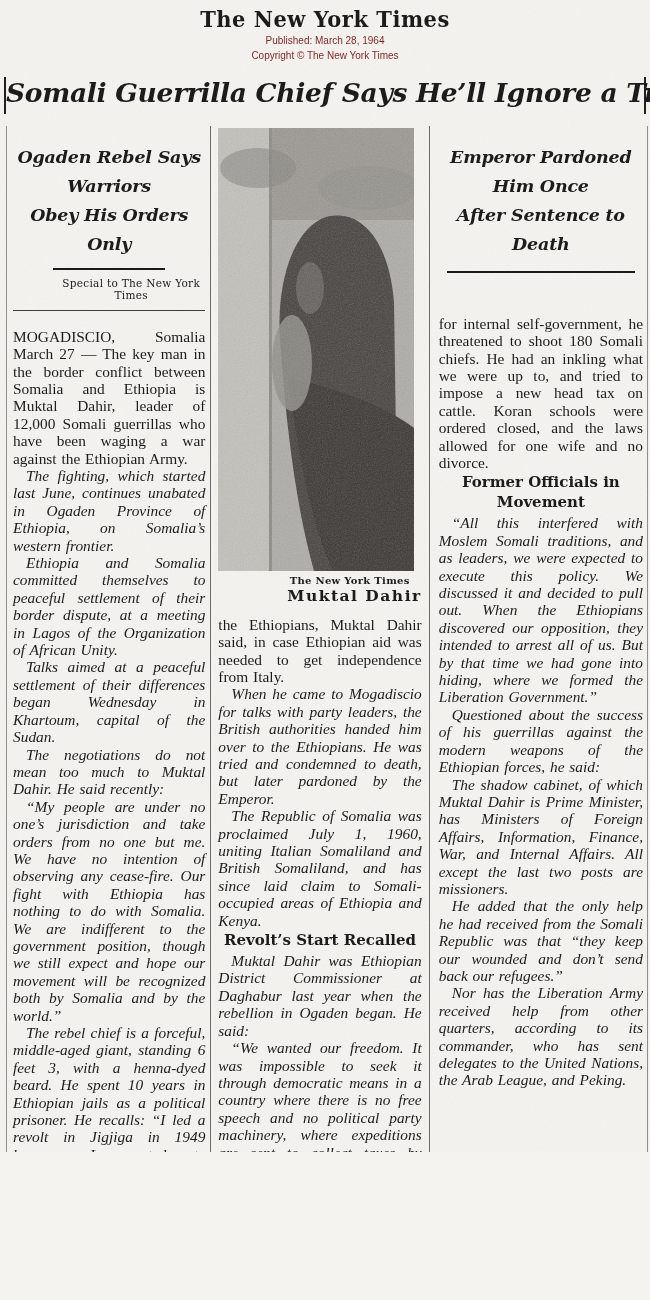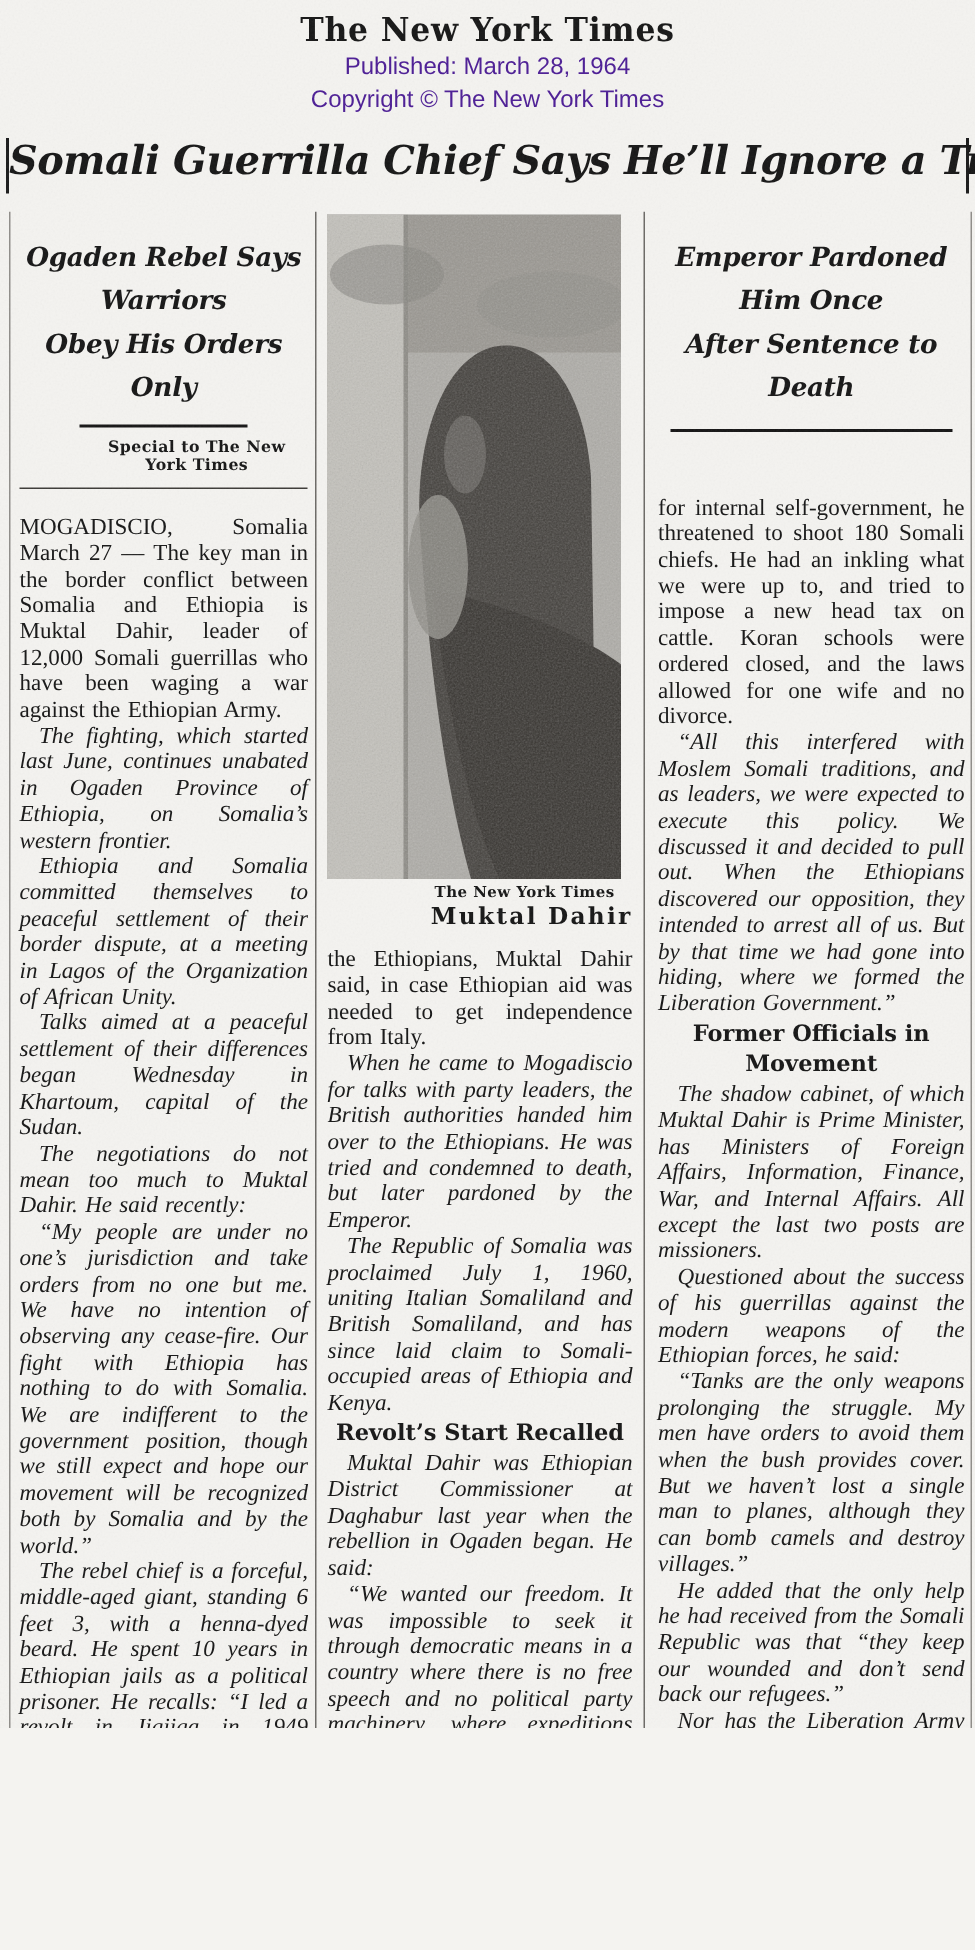--- a/index.html
+++ b/index.html
@@ -11,21 +11,21 @@
   .page{position:relative;width:650px;height:1152px;overflow:hidden;}
   .grain-overlay{position:absolute;inset:0;opacity:.07;pointer-events:none;z-index:5;}
 
   
   .masthead-block{text-align:center;padding-top:7px;line-height:1.25;}
   .nyt-logo{
     font-family:"DejaVu Serif",serif;font-weight:bold;font-size:21px;
     letter-spacing:.5px;transform:scaleY(1.05);
   }
   .pub-line,.copy-line{
-    font-family:"Liberation Sans",sans-serif;font-size:16px;color:#4c1d95;margin-top:2px;
+    font-family:"Liberation Sans",sans-serif;font-size:10px;color:#7f1d1d;margin-top:2px;
   }
 
   
   .headline{
     margin:15px 4px 0 4px;padding:3px 0 7px 0;
     font-family:"DejaVu Serif",serif;font-weight:bold;font-style:italic;
     font-size:26.5px;letter-spacing:-.3px;white-space:nowrap;text-align:center;
     border-left:2px solid #1a1a1a;border-right:2px solid #1a1a1a;line-height:1.0;
   }
 
@@ -39,21 +39,21 @@
   .col-head{text-align:center;padding-top:17px;}
   .col-head.boxed{border-bottom:1px solid #3c3a37;margin-bottom:17px;}
   .col-head.ruled{margin-bottom:42px;}
   .col-subhead{
     font-family:"DejaVu Serif",serif;font-weight:bold;font-style:italic;
     font-size:17.5px;line-height:29px;letter-spacing:-.2px;
   }
   .short-rule{width:112px;border-top:2px solid #151515;margin:9px auto 7px auto;}
   .wide-rule{width:92%;border-top:2px solid #151515;margin:12px auto 0 auto;}
   .special-line{
-    font-family:"DejaVu Serif",serif;font-weight:bold;font-size:10.5px;
+    font-family:"DejaVu Serif",serif;font-weight:normal;font-size:10.5px;
     letter-spacing:.3px;padding-bottom:9px;margin-left:44px;
   }
 
   
   .blk{margin:0;text-align:justify;font-size:15.4px;line-height:17.4px;word-spacing:1px;}
   .blk.p{text-indent:13px;font-style:italic;}
   .blk.pn{text-indent:0;}
   .blk.subhead{
     text-align:center;text-indent:0;font-weight:bold;font-size:15px;
     line-height:20px;font-family:"DejaVu Serif",serif;margin:1px 0 2px 0;word-spacing:0;
@@ -148,25 +148,24 @@
     </div>
 
     <div class="col col-right">
       <div class="col-head ruled">
         <div class="col-subhead">Emperor Pardoned Him Once</div>
         <div class="col-subhead">After Sentence to Death</div>
         <div class="wide-rule"></div>
       </div>
       <div>
           <p class="blk pn">for internal self-government, he threatened to shoot 180 Somali chiefs. He had an inkling what we were up to, and tried to impose a new head tax on cattle. Koran schools were ordered closed, and the laws allowed for one wife and no divorce.</p>
+          <p class="blk subhead">Former Officials in Movement</p>
           <p class="blk p">“All this interfered with Moslem Somali traditions, and as leaders, we were expected to execute this policy. We discussed it and decided to pull out. When the Ethiopians discovered our opposition, they intended to arrest all of us. But by that time we had gone into hiding, where we formed the Liberation Government.”</p>
-          <p class="blk subhead">Former Officials in Movement</p>
+          <p class="blk p">Questioned about the success of his guerrillas against the modern weapons of the Ethiopian forces, he said:</p>
           <p class="blk p">The shadow cabinet, of which Muktal Dahir is Prime Minister, has Ministers of Foreign Affairs, Information, Finance, War, and Internal Affairs. All except the last two posts are missioners.</p>
-          <p class="blk p">Questioned about the success of his guerrillas against the modern weapons of the Ethiopian forces, he said:</p>
-          <p class="blk p">“Tanks are the only weapons prolonging the struggle. My men have orders to avoid them when the bush provides cover. But we haven’t lost a single man to planes, although they can bomb camels and destroy villages.”</p>
           <p class="blk p">He added that the only help he had received from the Somali Republic was that “they keep our wounded and don’t send back our refugees.”</p>
           <p class="blk p">Nor has the Liberation Army received help from other quarters, according to its commander, who has sent delegates to the United Nations, the Arab League, and Peking.</p>
         </div>
 
     </div>
 
   </div>
 
   <div class="masthead-block footer-block">
     <div class="nyt-logo">The New York Times</div>

